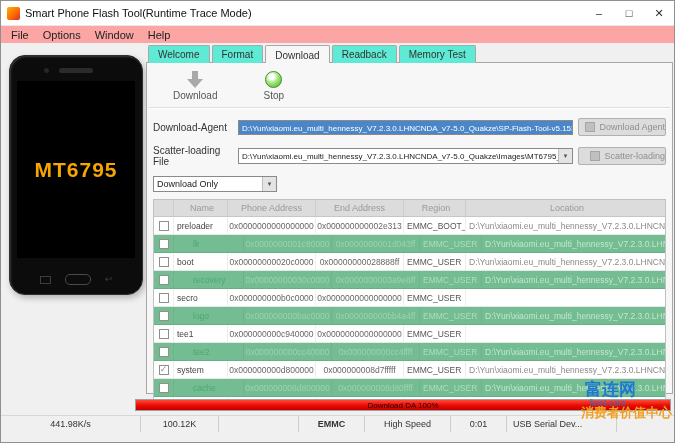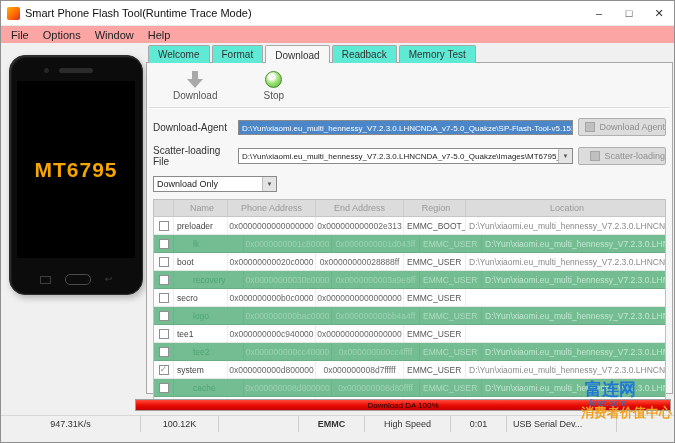--- a/index.html
+++ b/index.html
@@ -287,21 +287,21 @@
     </div>
 
   </div>
 </div>
 
 <div class="progress">
   <span>Download DA 100%</span>
 </div>
 
 <div class="statusbar">
-    <div class="scell s0">947.31K/s</div>
+    <div class="scell s0">441.98K/s</div>
     <div class="scell s1">100.12K</div>
     <div class="scell s2"></div>
     <div class="scell s3">EMMC</div>
     <div class="scell s4">High Speed</div>
     <div class="scell s5">0:01</div>
     <div class="scell s6">USB Serial Dev...</div>
   </div>
 
 <div class="watermark">
   <span class="wm-cn1">富连网</span>

